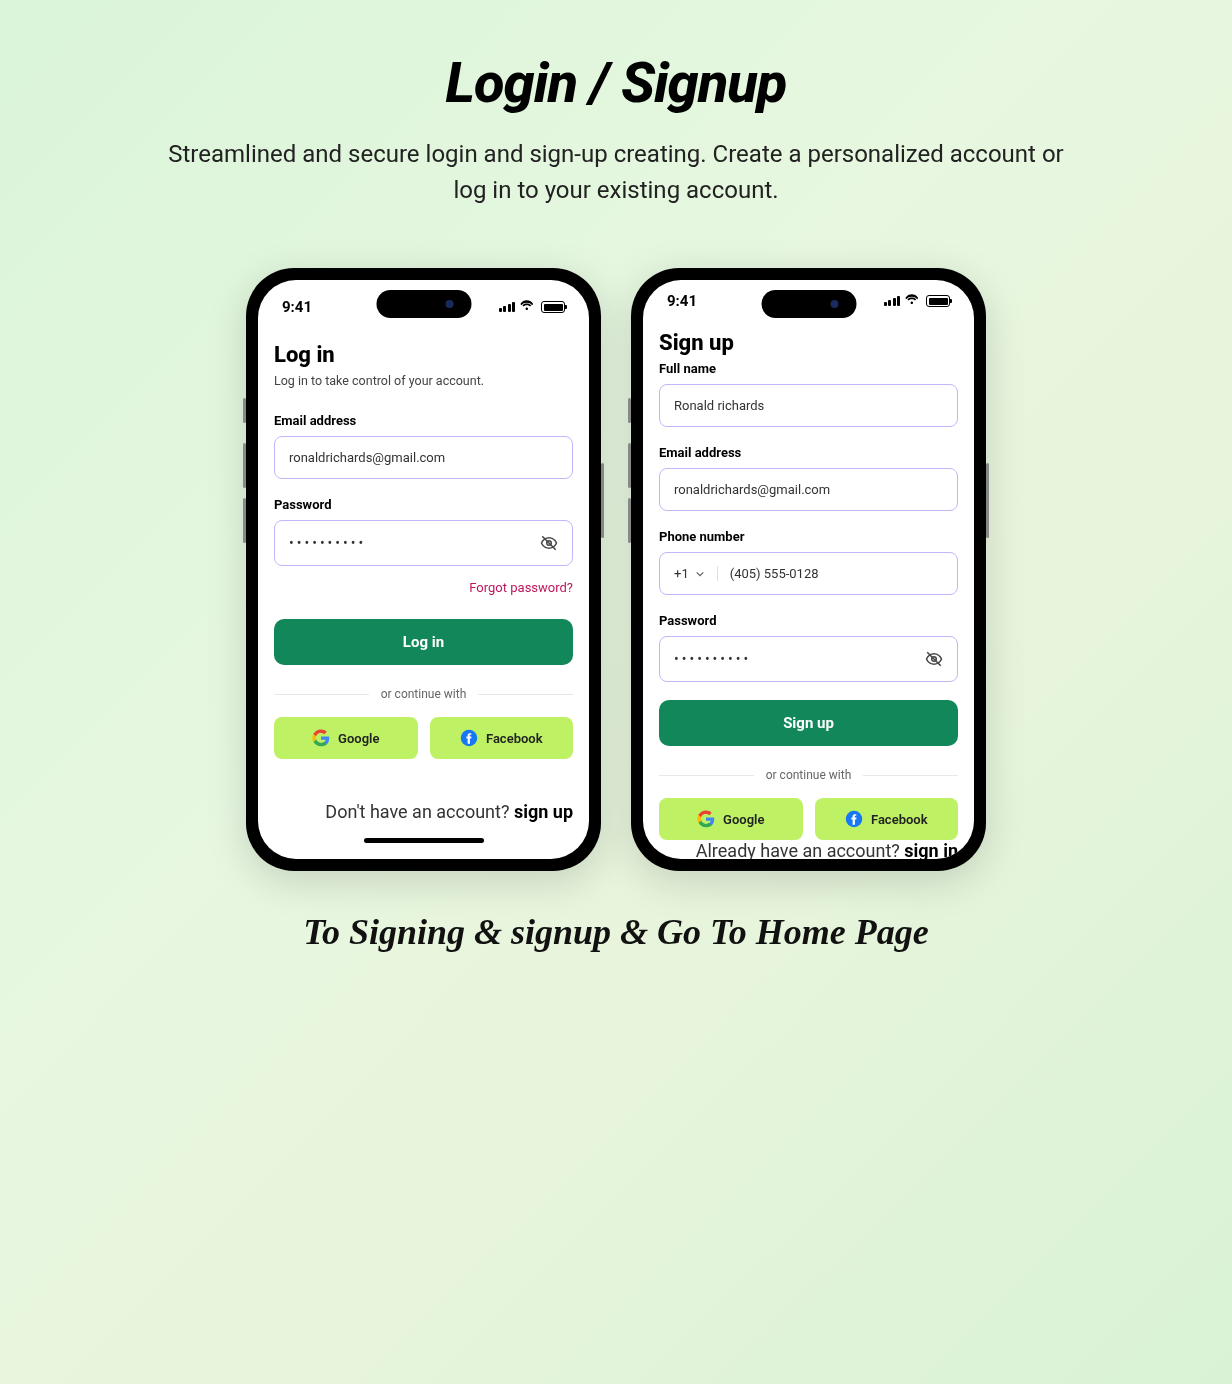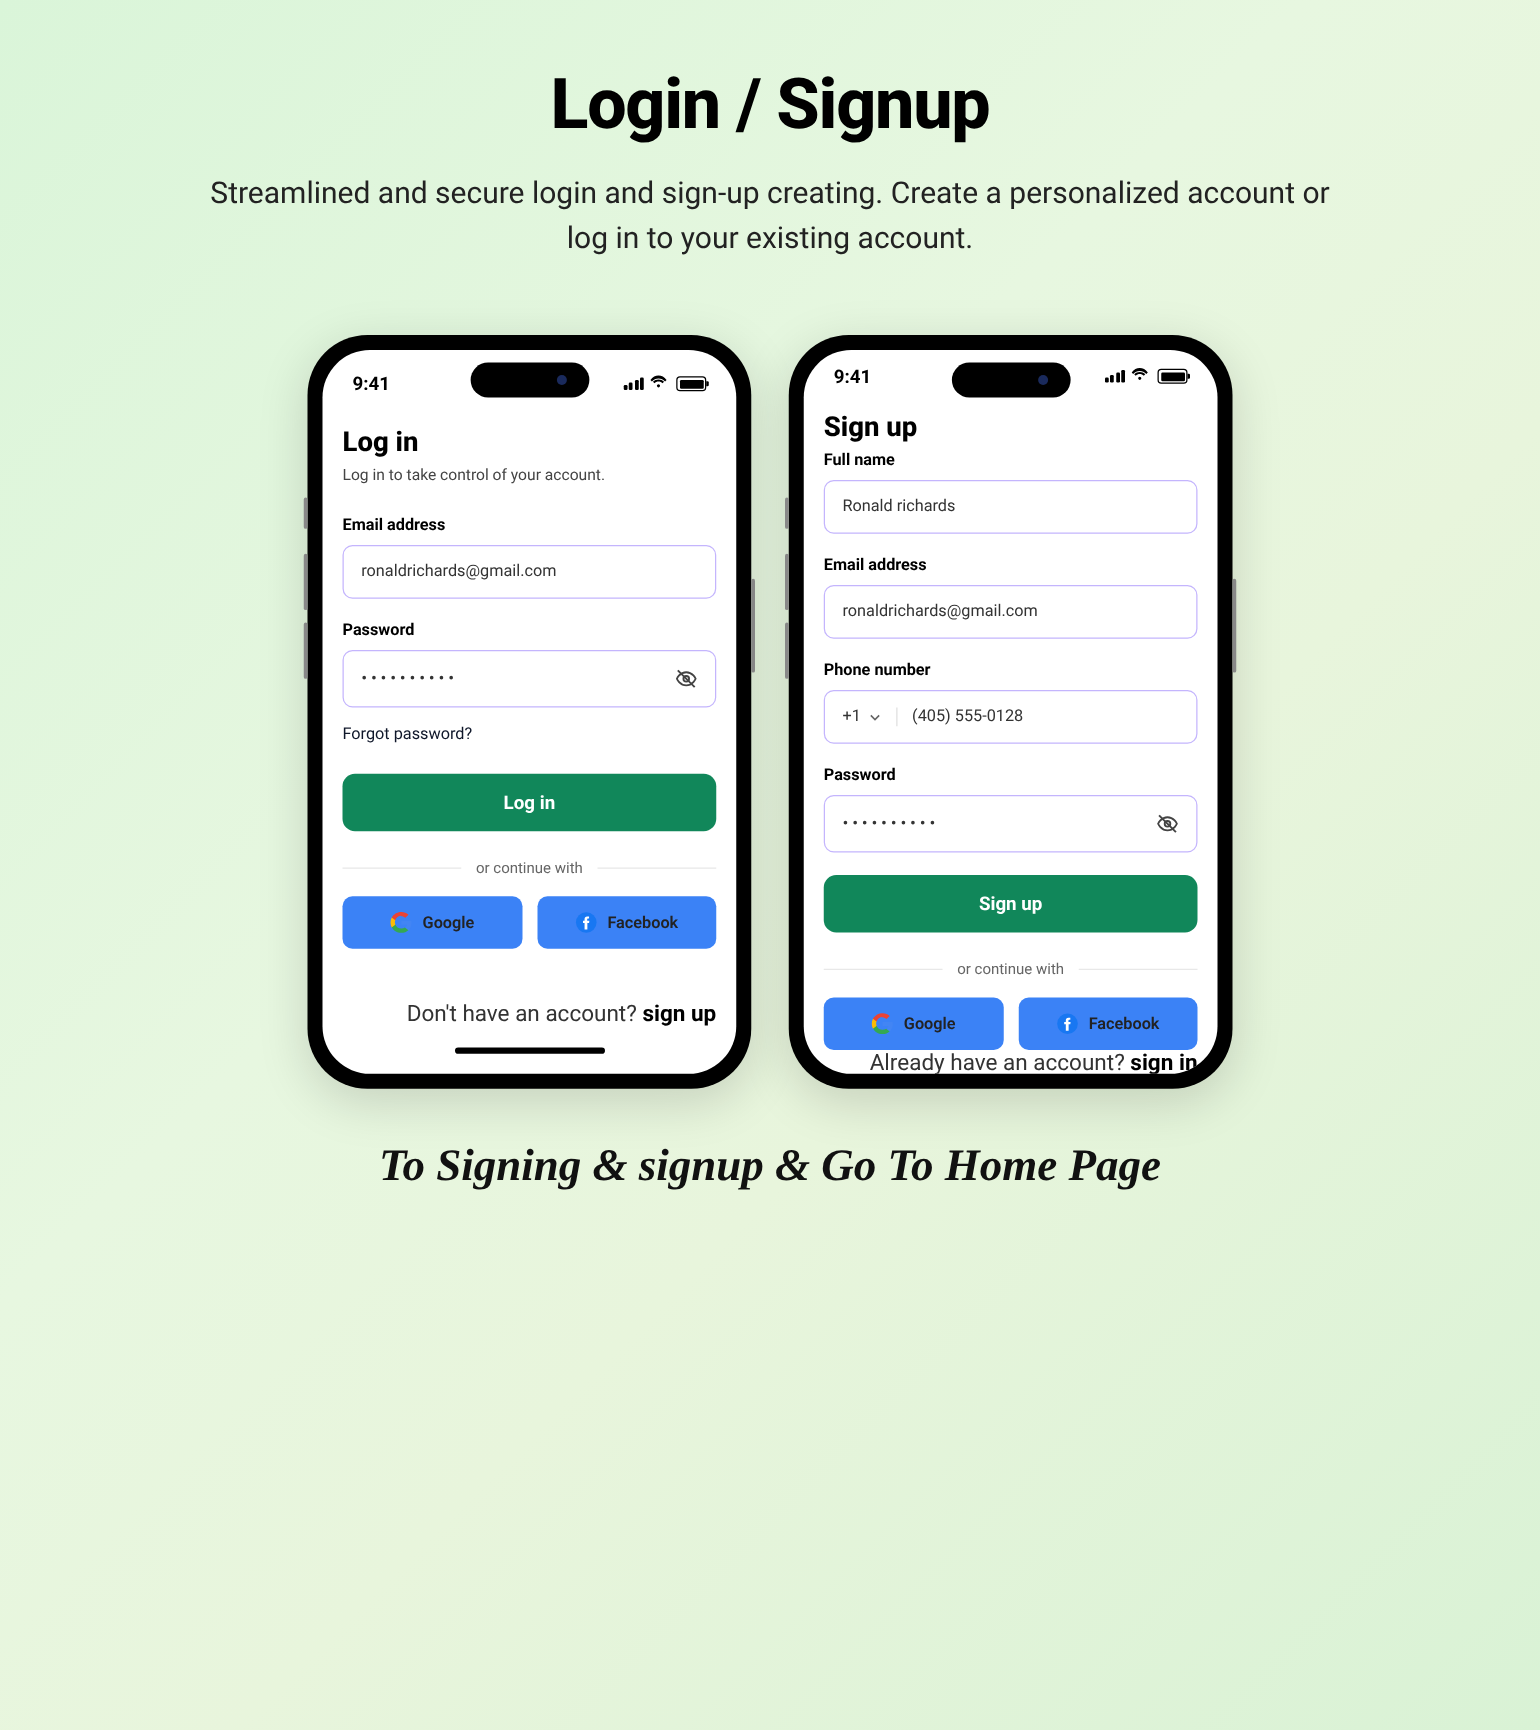--- a/index.html
+++ b/index.html
@@ -17,20 +17,21 @@
       position: relative;
     }
     
     .page-title {
       font-size: 56px;
       font-weight: 800;
       text-align: center;
       color: #000;
       letter-spacing: -1px;
       margin-bottom: 20px;
+      font-style: italic;
     }
     
     .page-subtitle {
       font-size: 24px;
       text-align: center;
       color: #222;
       max-width: 900px;
       margin: 0 auto 60px;
       line-height: 1.5;
     }
@@ -241,23 +242,23 @@
       height: 10px;
     }
     
     .eye-off-icon {
       width: 18px;
       height: 18px;
       cursor: pointer;
     }
     
     .forgot-password {
-      text-align: left;
+      text-align: right;
       font-size: 13px;
-      color: #0f172a;
+      color: #be185d;
       margin-bottom: 24px;
       margin-top: -4px;
     }
     
     .primary-button {
       width: 100%;
       background: #11875a;
       color: #fff;
       border: none;
       border-radius: 10px;
@@ -285,21 +286,21 @@
       color: #666;
     }
     
     .social-buttons {
       display: flex;
       gap: 12px;
     }
     
     .social-button {
       flex: 1;
-      background: #3b82f6;
+      background: #bef264;
       border: none;
       border-radius: 8px;
       padding: 12px;
       font-size: 13px;
       font-weight: 600;
       color: #222;
       cursor: pointer;
       display: flex;
       align-items: center;
       justify-content: center;

